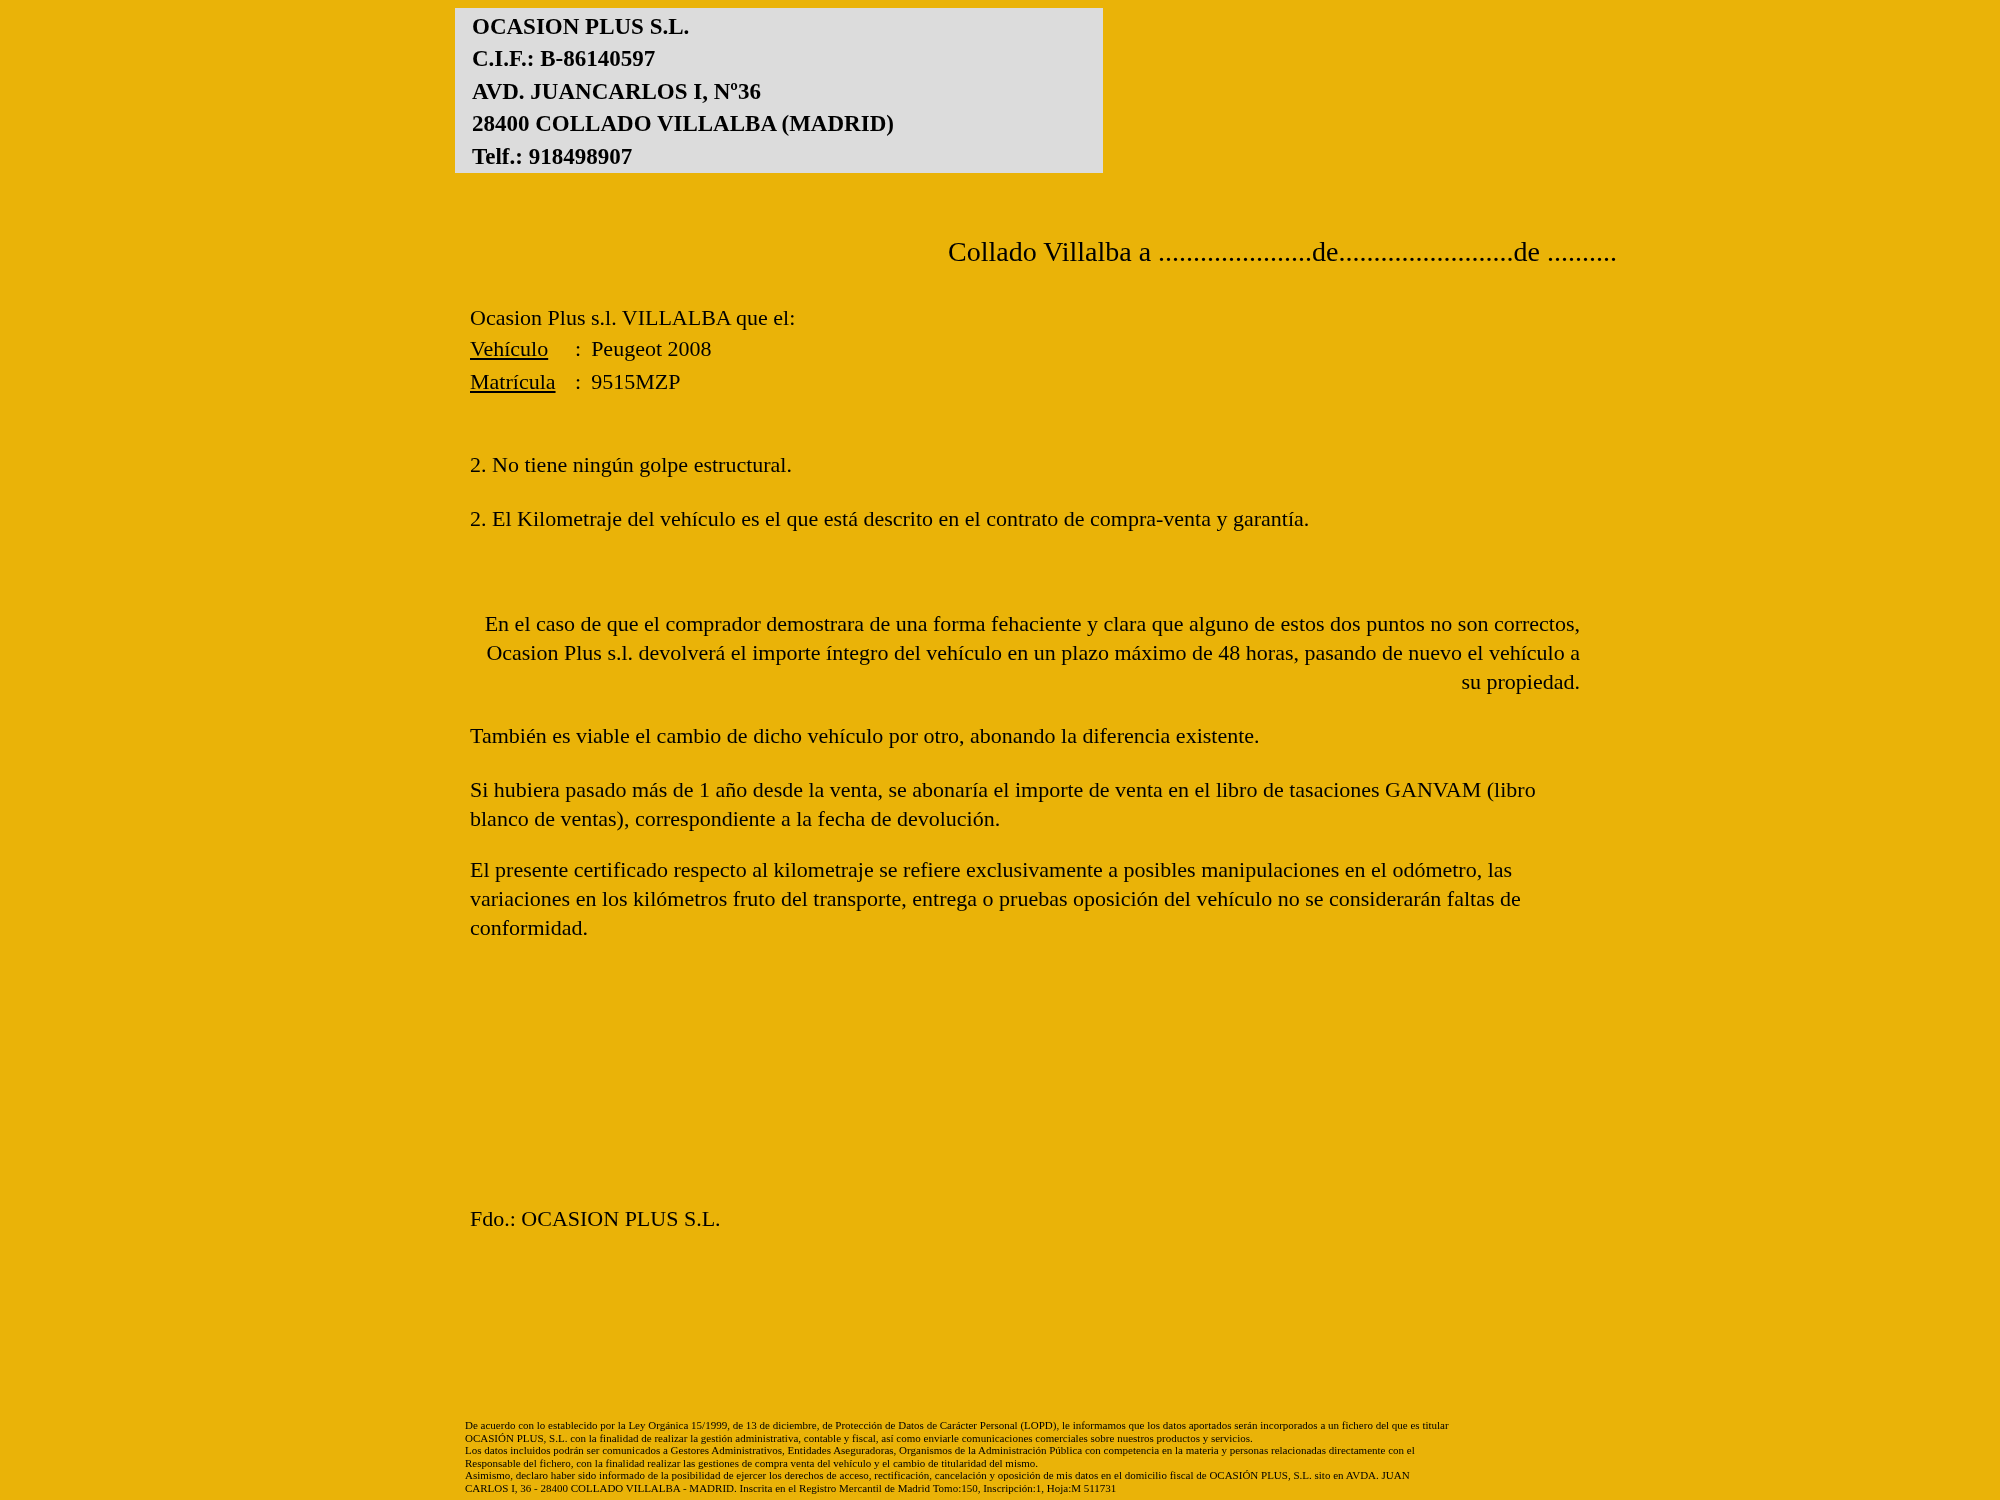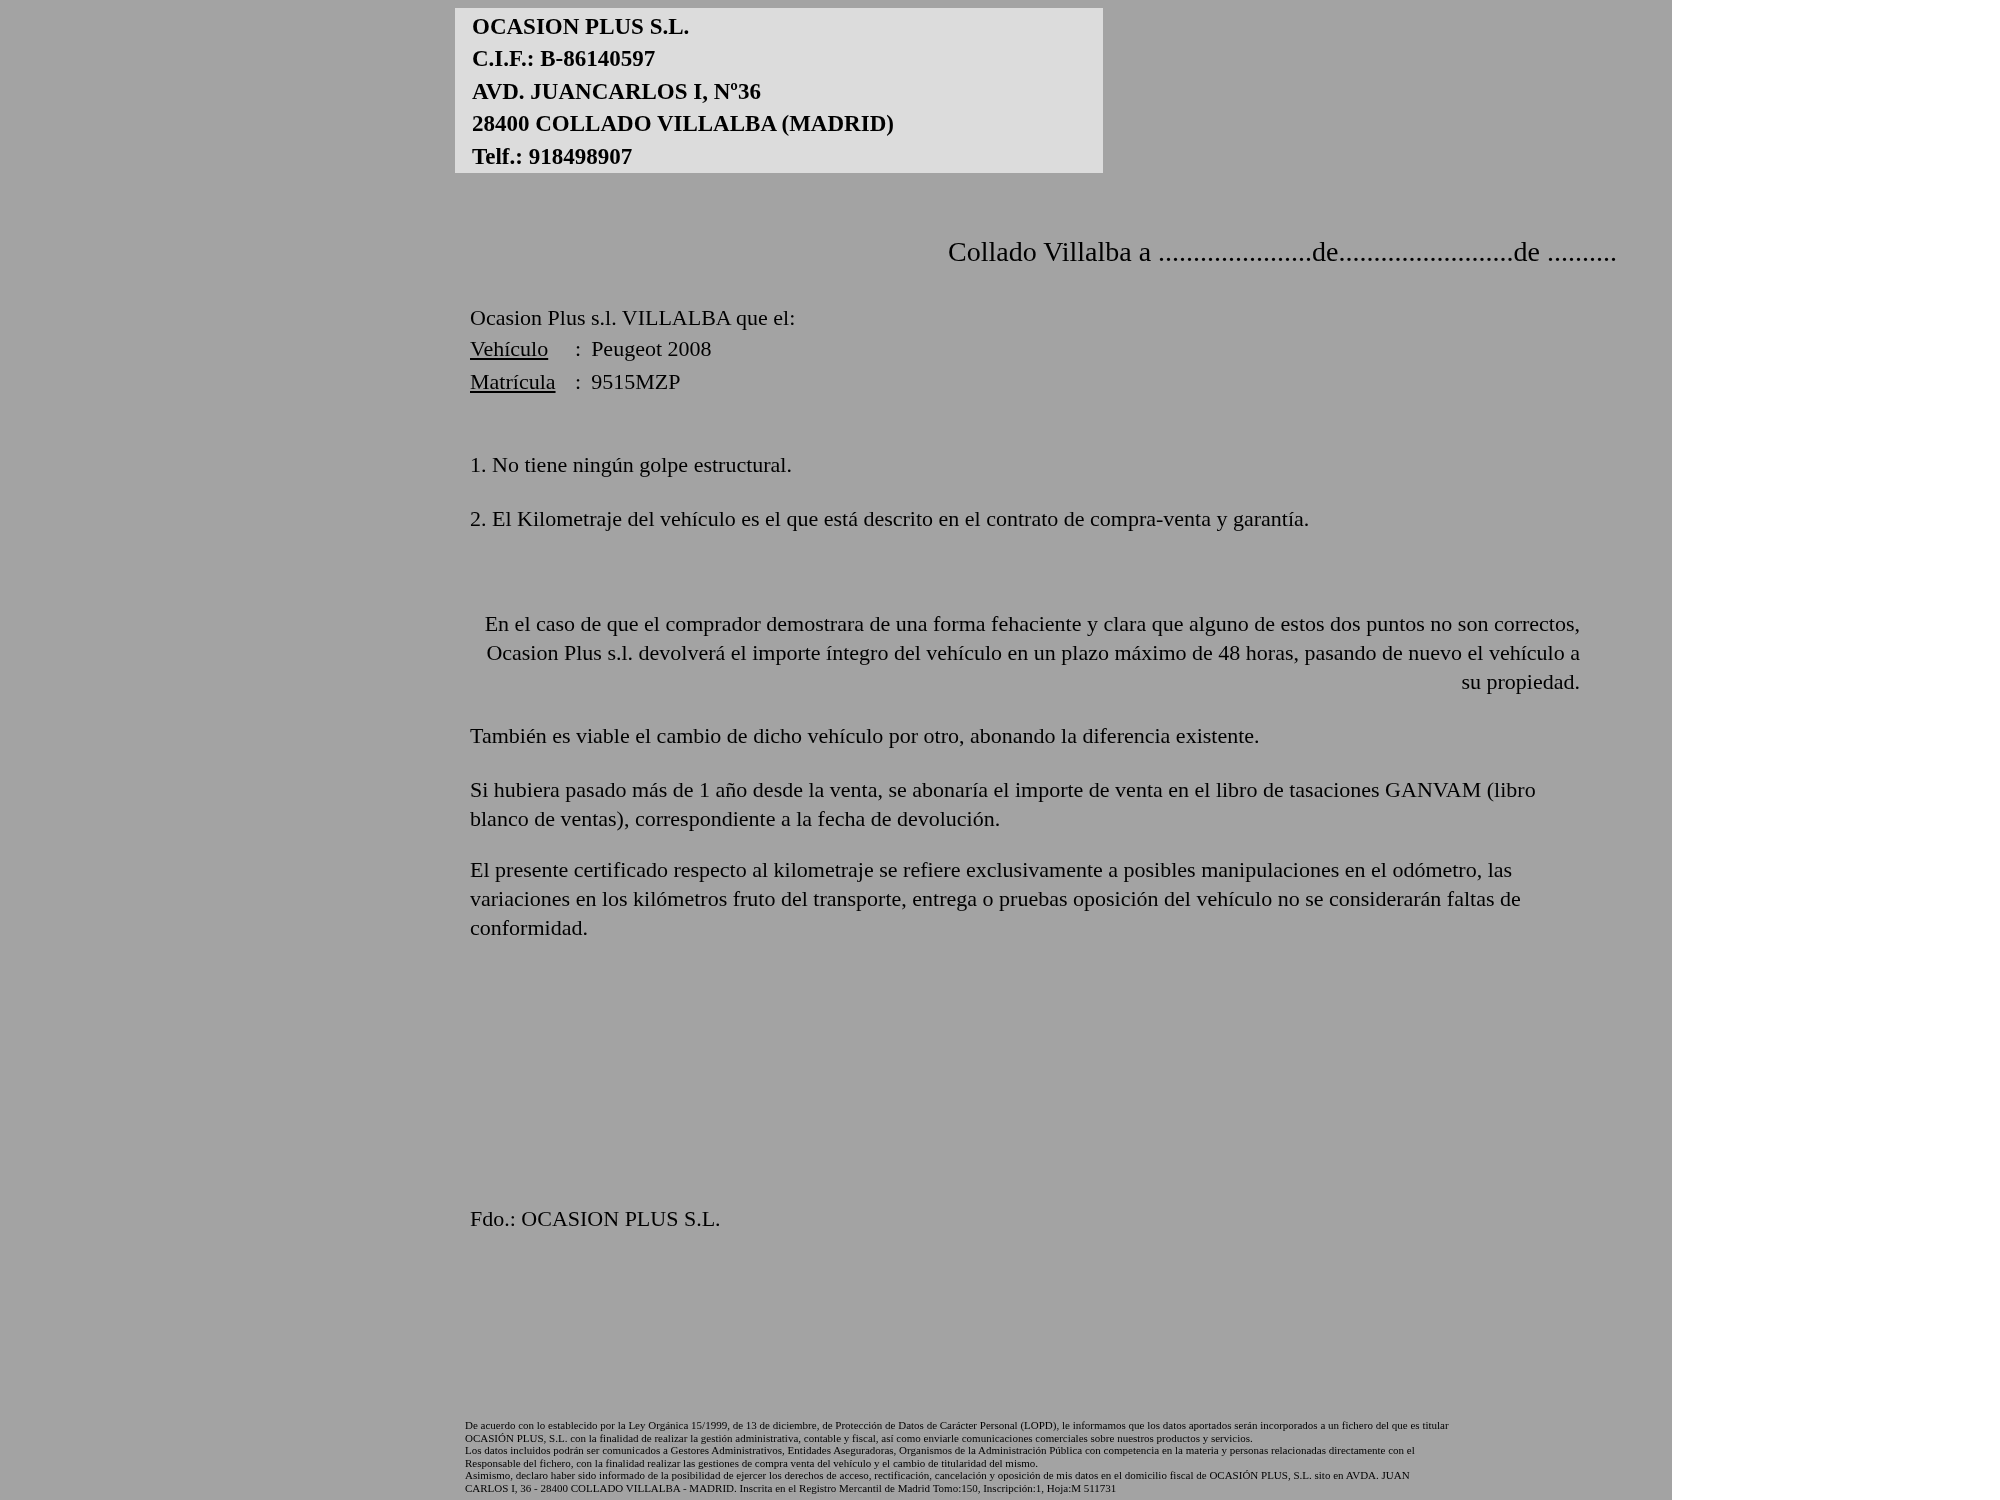--- a/index.html
+++ b/index.html
@@ -2,23 +2,23 @@
 <html><head>
 <meta charset="utf-8">
 <style>
   html, body {
     margin: 0;
     padding: 0;
     background: #ffffff;
   }
   .page {
     position: relative;
-    width: 1672px;
+    width: 2000px;
     height: 1500px;
-    background: #a3a3a3;
+    background: #eab308;
     color: #000000;
     font-family: "Liberation Serif", "DejaVu Serif", serif;
     overflow: hidden;
   }
   .header-box {
     position: absolute;
     left: 455px;
     top: 8px;
     width: 648px;
     height: 165px;
@@ -105,21 +105,21 @@
     <div class="intro-line">Ocasion Plus s.l. VILLALBA que el:</div>
 
     <div class="field-row">
       <span class="field-label"><span class="u">Vehículo</span></span><span class="field-sep">:</span><span>Peugeot 2008</span>
     </div>
 
     <div class="field-row">
       <span class="field-label"><span class="u">Matrícula</span></span><span class="field-sep">:</span><span>9515MZP</span>
     </div>
 
-    <div class="point-1">1. No tiene ningún golpe estructural.</div>
+    <div class="point-1">2. No tiene ningún golpe estructural.</div>
     <div class="point-2">2. El Kilometraje del vehículo es el que está descrito en el contrato de compra-venta y garantía.</div>
 
     <p class="para para-1">En el caso de que el comprador demostrara de una forma fehaciente y clara que alguno de estos dos puntos no son correctos, Ocasion Plus s.l. devolverá el importe íntegro del vehículo en un plazo máximo de 48 horas, pasando de nuevo el vehículo a su propiedad.</p>
     <p class="para para-2">También es viable el cambio de dicho vehículo por otro, abonando la diferencia existente.</p>
     <p class="para para-3">Si hubiera pasado más de 1 año desde la venta, se abonaría el importe de venta en el libro de tasaciones GANVAM (libro blanco de ventas), correspondiente a la fecha de devolución.</p>
     <p class="para para-4">El presente certificado respecto al kilometraje se refiere exclusivamente a posibles manipulaciones en el odómetro, las variaciones en los kilómetros fruto del transporte, entrega o pruebas oposición del vehículo no se considerarán faltas de conformidad.</p>
 
     <div class="signature">Fdo.: OCASION PLUS S.L.</div>
 
   </div>

